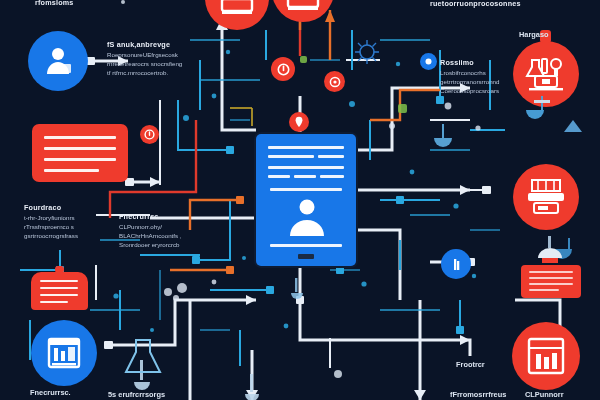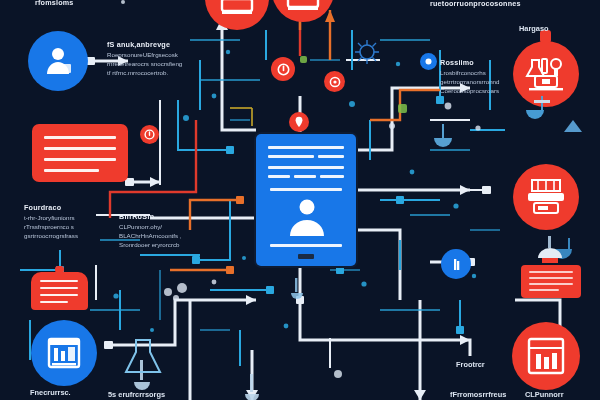--- a/index.html
+++ b/index.html
@@ -420,26 +420,26 @@
   </div>
 
   <div class="tblock" style="left:24px;top:203px;">
     <div class="hd">Fourdraco</div>
     <div class="ln2">t-rhr-Jroryfiunionrs</div>
     <div class="ln2">rTrssfrsproernco s</div>
     <div class="ln2">gsrtrroocrrogrsfrass</div>
   </div>
 
   <div class="tblock" style="left:119px;top:212px;">
-    <div class="hd">BlfrRoSfn</div>
+    <div class="hd">Fnecrurrsc</div>
     <div class="ln2">CLPunnorr.ohy/</div>
     <div class="ln2">BLAChrHnArncoontfs ,</div>
     <div class="ln2">Sronrdooer eryrorcrcb</div>
   </div>
 
   <div class="caption" style="left:30px;top:388px;">Fnecrurrsc.</div>
   <div class="caption" style="left:108px;top:390px;">5s erufrcrrsorgs</div>
   <div class="caption" style="left:412px;top:360px;padding-left:44px;">Frootrcr</div>
   <div class="caption" style="left:408px;top:390px;margin-left:42px;">fFrromosrrfreus</div>
   <div class="caption" style="left:525px;top:390px;">CLPunnorr</div>
-  <div class="caption" style="left:519px;top:24px;">Hargaso</div>
+  <div class="caption" style="left:519px;top:30px;">Hargaso</div>
 
 </div>
 
 </body></html>

